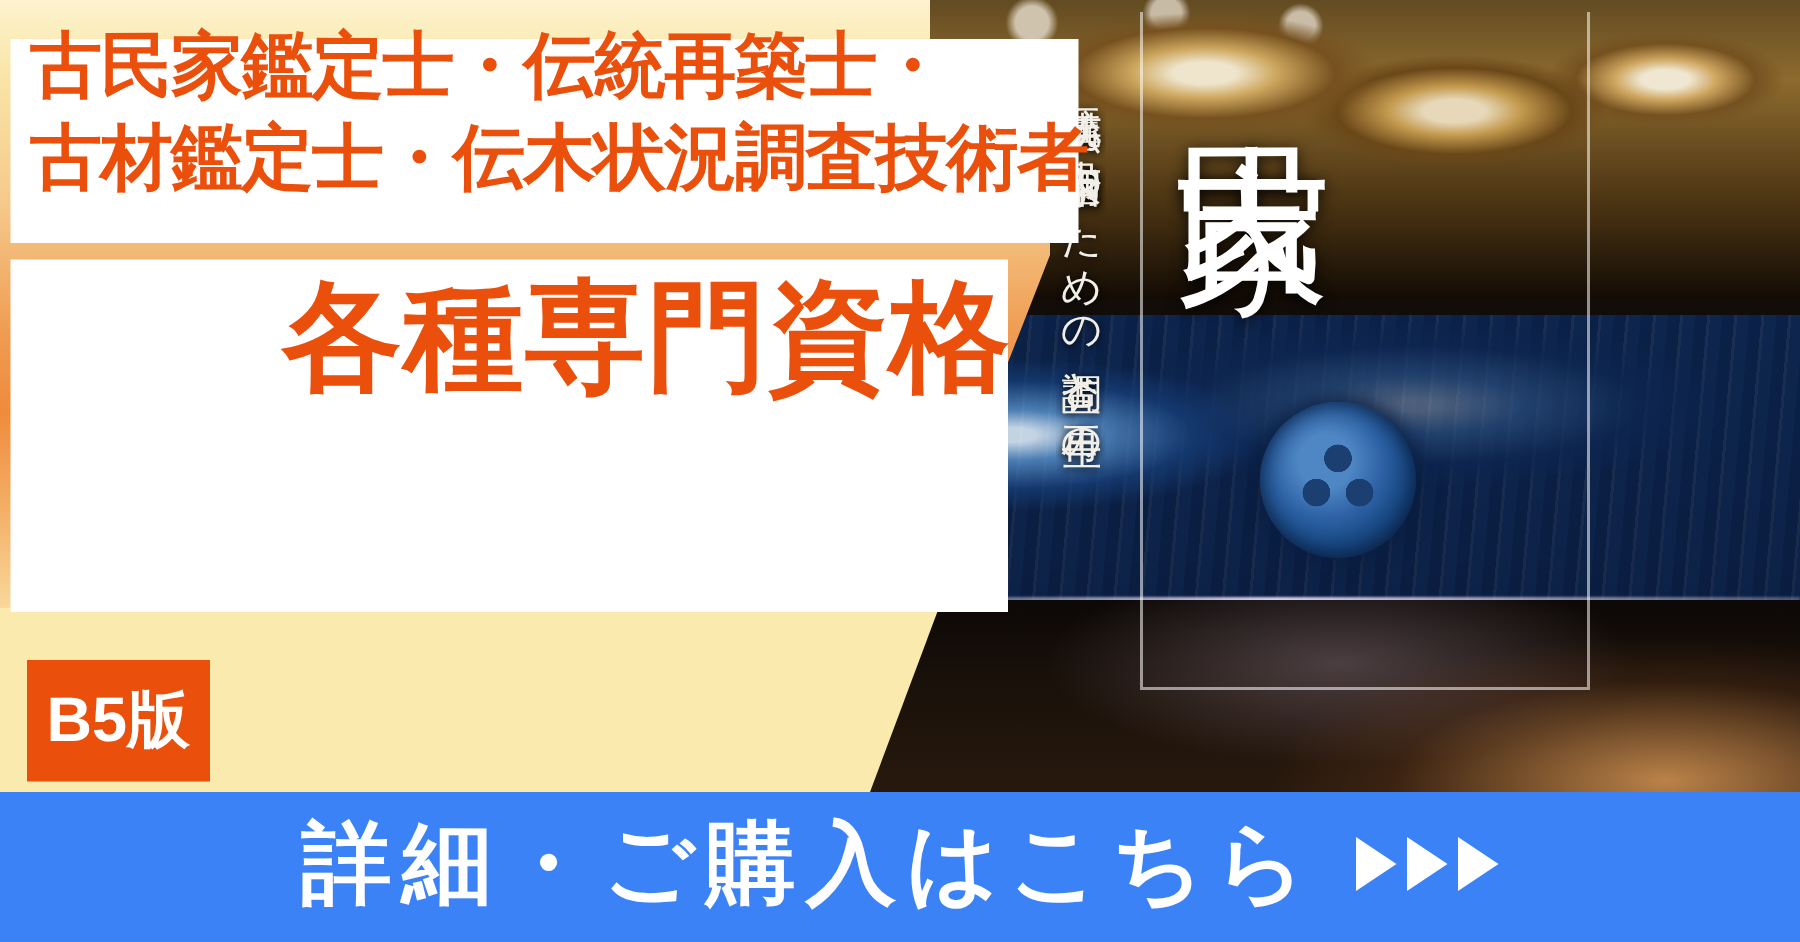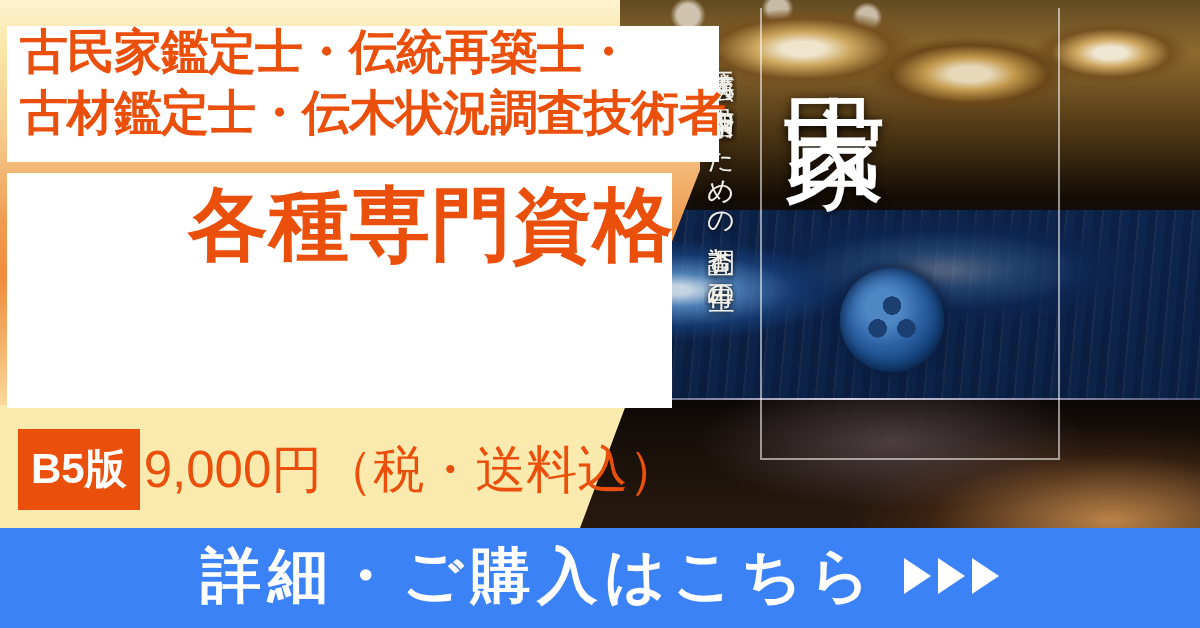--- a/index.html
+++ b/index.html
@@ -122,37 +122,37 @@
   .white-box-1 {
     position:absolute; left:7px; top:26px; width:712px; height:136px;
     background:#fff; z-index:4;
   }
   .white-box-2 {
     position:absolute; left:7px; top:173px; width:665px; height:235px;
     background:#fff; z-index:4;
   }
 
   .headline {
-    position:absolute; left:20px; top:26px; width:700px; z-index:5;
+    position:absolute; left:20px; top:16px; width:700px; z-index:5;
     color:#EA500C; font-size:48px; line-height:1.22; font-weight:bold;
-    letter-spacing:-1px; white-space:nowrap;font-family:Liberation Mono, monospace;
+    letter-spacing:-1px; white-space:nowrap;
   }
   .headline div { height:61px; }
 
   .subhead {
     position:absolute; left:14px; top:180px; width:660px; z-index:5;
     color:#EA500C; font-weight:bold; letter-spacing:1px;
   }
   .subhead .l1 { font-size:80px; line-height:1.12; text-align:right; padding-left:6px; }
   .subhead .l2 { font-size:80px; line-height:1.12; text-align:right; padding-right:10px; }
 
   
   .price-row {
-    position:absolute; left:18px; top:429px; z-index:6;
-    display:flex; align-items:center; gap:4px;
+    position:absolute; left:18px; top:440px; z-index:6;
+    display:flex; align-items:center; gap:18px;
   }
   .badge {
     background:#EA500C; color:#fff;
     font-size:42px; font-weight:bold; line-height:1;
     padding:19px 13px 20px 13px; letter-spacing:0px;
   }
   .price-text {
     color:#EA500C; font-size:51px; line-height:1; letter-spacing:0px;
     white-space:nowrap;
   }
@@ -204,21 +204,20 @@
     <div>古民家鑑定士・伝統再築士・</div>
     <div>古材鑑定士・伝木状況調査技術者</div>
   </div>
 
   <div class="subhead">
     <div class="l1">各種専門資格</div>
   </div>
 
   <div class="price-row">
     <div class="badge">B5版</div>
-    <div class="price-text">9,000円（税・送料込）</div>
   </div>
 
   <div class="cta">
     <div class="cta-inner">
       <div class="cta-text">詳細・ご購入はこちら</div>
       <div class="arrows">
         <i></i>
         <i></i>
         <i></i>
       </div>

